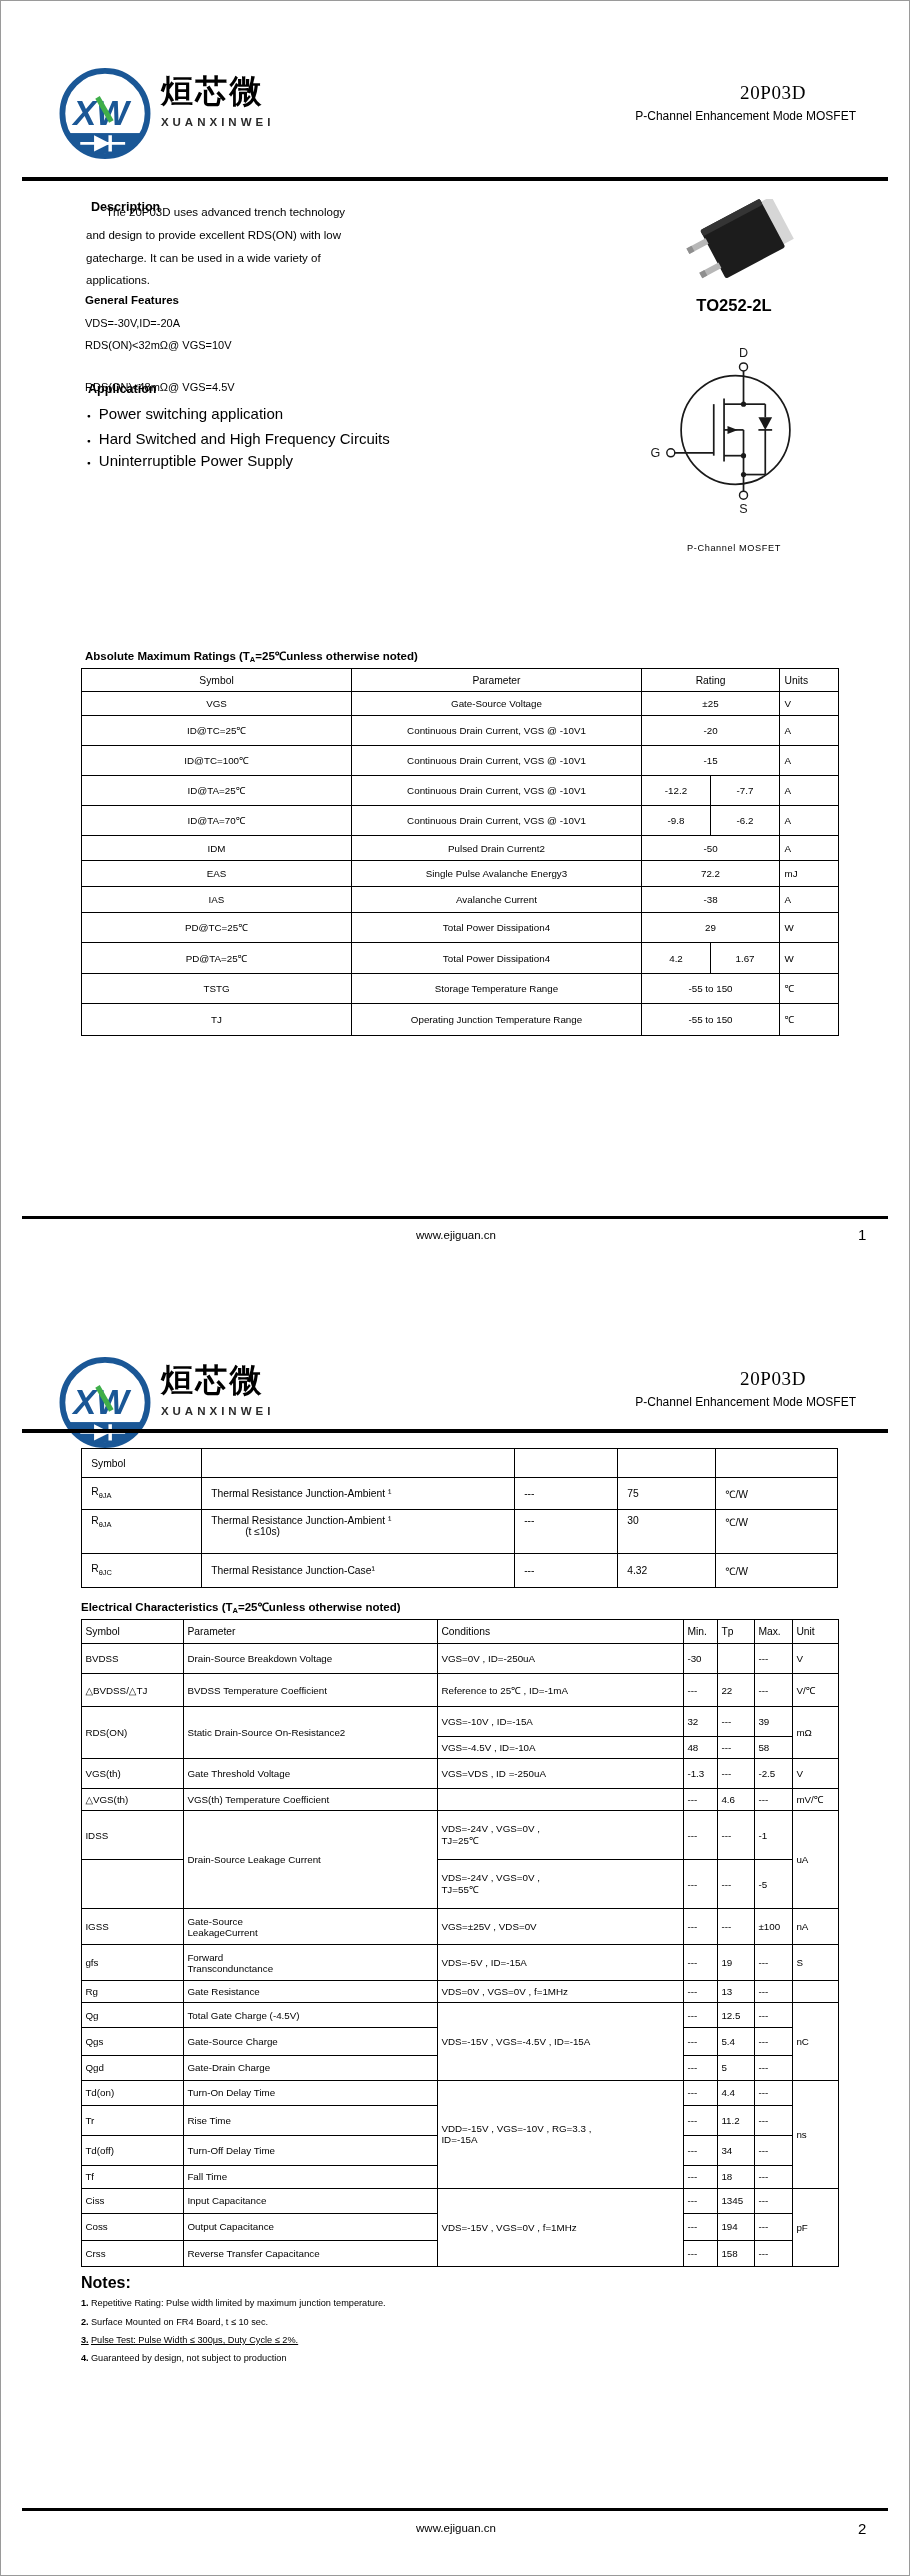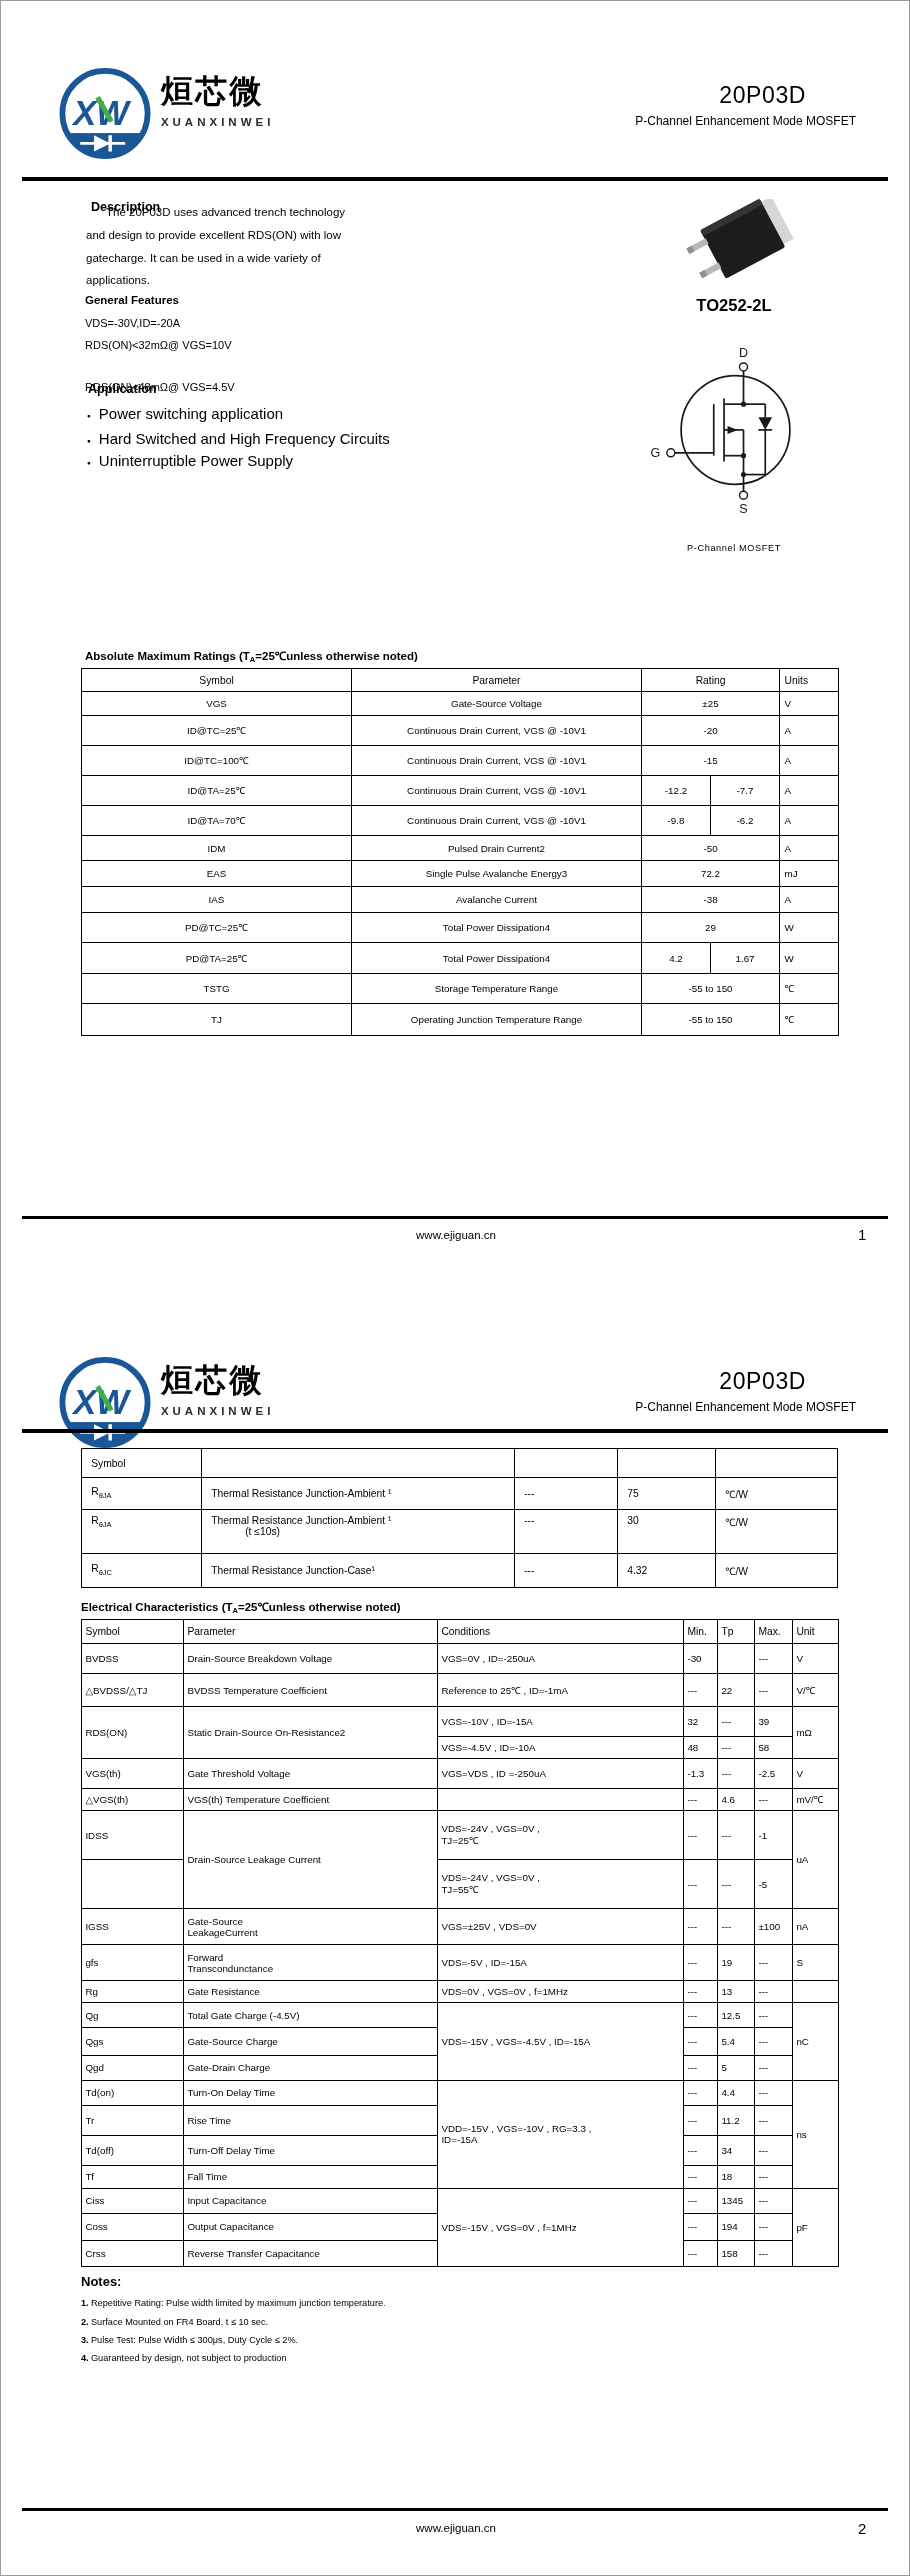--- a/index.html
+++ b/index.html
@@ -7,21 +7,21 @@
   .sheet{position:relative;width:910px;height:2576px;background:#fff;border:0.6px solid #9a9a9a;box-sizing:border-box;overflow:hidden;}
   .abs{position:absolute;}
   .rule{position:absolute;background:#000;}
   
   .logo{display:flex;align-items:flex-start;}
   .logo-txt{margin-left:6.9px;padding-top:9.2px;}
   .logo-cn{font-size:32px;font-weight:900;letter-spacing:2.3px;line-height:1.15;color:#000;}
   .logo-en{font-size:11.5px;font-weight:600;letter-spacing:4px;color:#2b2b2b;margin-top:5.7px;}
   
   .title-block{text-align:right;}
-  .part-no{font-size:23px;letter-spacing:0.6px;padding-right:50px;}
+  .part-no{font-size:19px;letter-spacing:0.6px;padding-right:50px;font-family:Liberation Serif, serif;}
   .subtitle{font-size:12px;margin-top:4.6px;}
   
   .h1{font-weight:bold;font-size:12.6px;}
   .h2{font-weight:bold;font-size:11.5px;}
   .body-line{font-size:11.5px;white-space:nowrap;}
   .feat-line{font-size:11px;white-space:nowrap;}
   .bullet-line{font-size:15px;white-space:nowrap;}
   .bullet-line::before{content:"●";font-size:6.3px;vertical-align:1.1px;margin-right:8px;}
   .pkg-name{font-size:16.6px;font-weight:bold;text-align:center;}
   .pkg-caption{font-size:9.2px;text-align:center;letter-spacing:0.6px;}
@@ -35,21 +35,21 @@
   .abs-tbl th{font-size:10.3px;}
   .abs-tbl .units{text-align:left;padding-left:4.6px;}
   .th-tbl{width:756px;font-size:10.3px;}
   .th-tbl td,.th-tbl th{text-align:left;padding:1.1px 2.3px 1.1px 9.2px;font-weight:normal;vertical-align:middle;}
   .th-sub{font-size:7.5px;}
   .th-line2{margin-left:34px;}
   .ec-tbl{width:756px;font-size:9.8px;}
   .ec-tbl td,.ec-tbl th{text-align:left;padding:0.6px 1.7px 0.6px 3.4px;font-weight:normal;vertical-align:middle;white-space:pre-line;}
   .ec-tbl th{font-size:10.3px;}
   
-  .notes-h{font-size:13px;font-weight:bold;}
+  .notes-h{font-size:16px;font-weight:bold;}
   .note{font-size:9.2px;}
   .note b{margin-right:2.3px;}
   
   .foot-url{position:absolute;left:0;width:910px;text-align:center;font-size:11.5px;}
   .foot-page{position:absolute;font-size:15px;}
 </style>
 </head>
 <body>
 
 <div class="sheet">
@@ -513,21 +513,21 @@
           <td>---</td>
           <td>158</td>
           <td>---</td>
         </tr>
   </tbody>
     </table>
 
   <div class="abs notes-h" style="left:80px;top:2273px;">Notes:</div>
   <div class="abs note" style="left:80px;top:2297px;"><b>1.</b><span>Repetitive Rating: Pulse width limited by maximum junction temperature.</span></div>
   <div class="abs note" style="left:80px;top:2316px;"><b>2.</b><span>Surface Mounted on FR4 Board, t ≤ 10 sec.</span></div>
-  <div class="abs note" style="left:80px;top:2334px;"><b>3.</b><span>Pulse Test: Pulse Width ≤ 300μs, Duty Cycle ≤ 2%.</span></div>
+  <div class="abs note" style="left:80px;top:2334px;text-decoration:underline;"><b>3.</b><span>Pulse Test: Pulse Width ≤ 300μs, Duty Cycle ≤ 2%.</span></div>
   <div class="abs note" style="left:80px;top:2352px;"><b>4.</b><span>Guaranteed by design, not subject to production</span></div>
 
   <div class="rule" style="left:20.7px;top:2507px;width:866px;height:3.4px;"></div>
   <div class="foot-url" style="top:2521px;">www.ejiguan.cn</div>
   <div class="foot-page" style="left:857px;top:2519px;">2</div>
 
 </div>
 
 
 </body></html>

